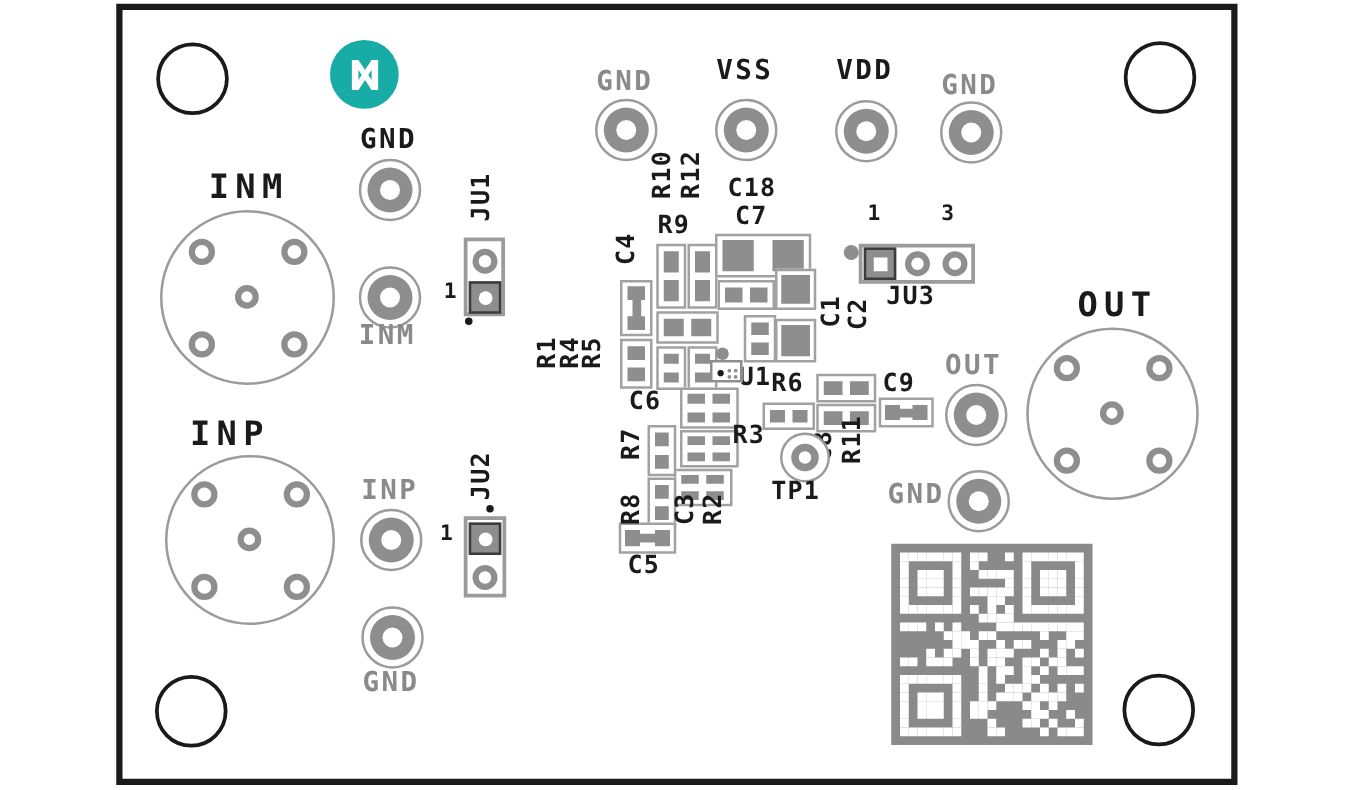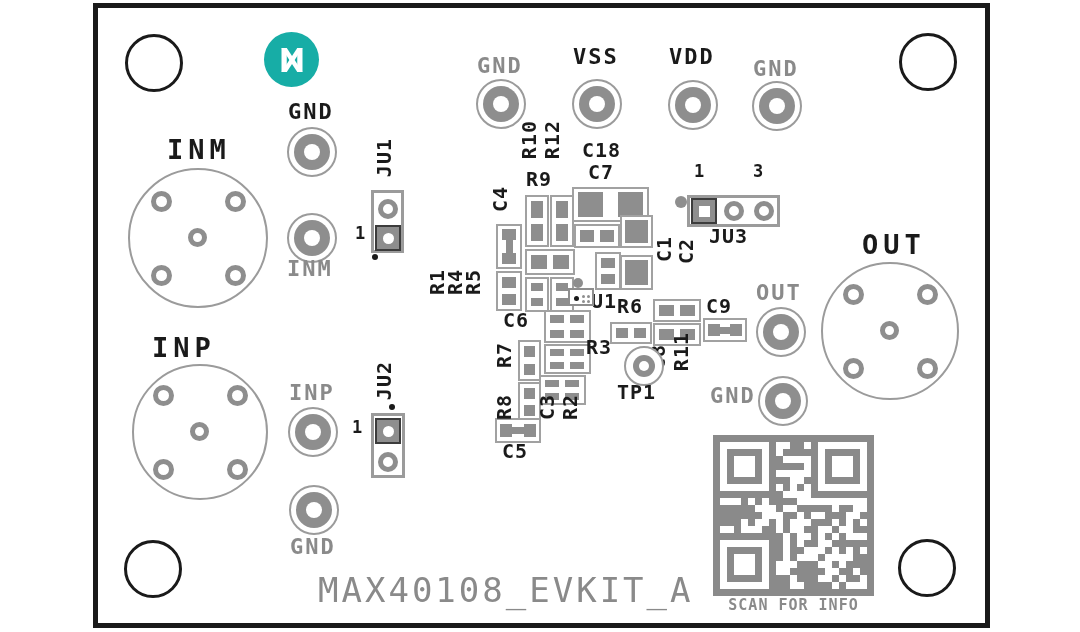--- a/index.html
+++ b/index.html
@@ -68,21 +68,20 @@
 
   <div class="logo-mark">
     <svg width="38" height="36" viewBox="0 0 48 48">
       <polygon points="10,8 17,8 17,40 10,40" fill="#fff"></polygon>
       <polygon points="31,8 38,8 38,40 31,40" fill="#fff"></polygon>
       <polygon points="10,8 17,8 38,40 31,40" fill="#fff"></polygon>
       <polygon points="31,8 38,8 17,40 10,40" fill="#fff"></polygon>
     </svg>
   </div>
 
-  <div class="title">MAX40108_EVKIT_A</div>
 
   <div class="qr-wrap">
     <div class="qr-grid" id="qrgrid">
         <div class="qm" style="left: 0px; top: 0px;"></div>
         <div class="qm" style="left: 7px; top: 0px;"></div>
         <div class="qm" style="left: 14px; top: 0px;"></div>
         <div class="qm" style="left: 21px; top: 0px;"></div>
         <div class="qm" style="left: 28px; top: 0px;"></div>
         <div class="qm" style="left: 35px; top: 0px;"></div>
         <div class="qm" style="left: 42px; top: 0px;"></div>
@@ -298,21 +297,20 @@
         <div class="qm" style="left: 119px; top: 133px;"></div>
         <div class="qm" style="left: 140px; top: 133px;"></div>
         <div class="qm" style="left: 70px; top: 140px;"></div>
         <div class="qm" style="left: 77px; top: 140px;"></div>
         <div class="qm" style="left: 112px; top: 140px;"></div>
         <div class="qm" style="left: 126px; top: 140px;"></div>
         <div class="qm" style="left: 133px; top: 140px;"></div>
         <div class="qm" style="left: 140px; top: 140px;"></div>
       </div>
   </div>
-  <div class="qr-caption">SCAN FOR INFO</div>
 
   <div id="gen"></div>
 <div class="hole" style="left: 125px; top: 34px; width: 52px; height: 52px;"></div>
     <div class="hole" style="left: 899px; top: 33px; width: 52px; height: 52px;"></div>
     <div class="hole" style="left: 124px; top: 540px; width: 52px; height: 52px;"></div>
     <div class="hole" style="left: 898px; top: 539px; width: 52px; height: 52px;"></div>
     <div class="sma" style="left: 128px; top: 168px; width: 136px; height: 136px;">
       <div class="sma-ring" style="left: 21px; top: 21px; width: 11px; height: 11px;"></div>
       <div class="sma-ring" style="left: 95px; top: 21px; width: 11px; height: 11px;"></div>
       <div class="sma-ring" style="left: 21px; top: 95px; width: 11px; height: 11px;"></div>

